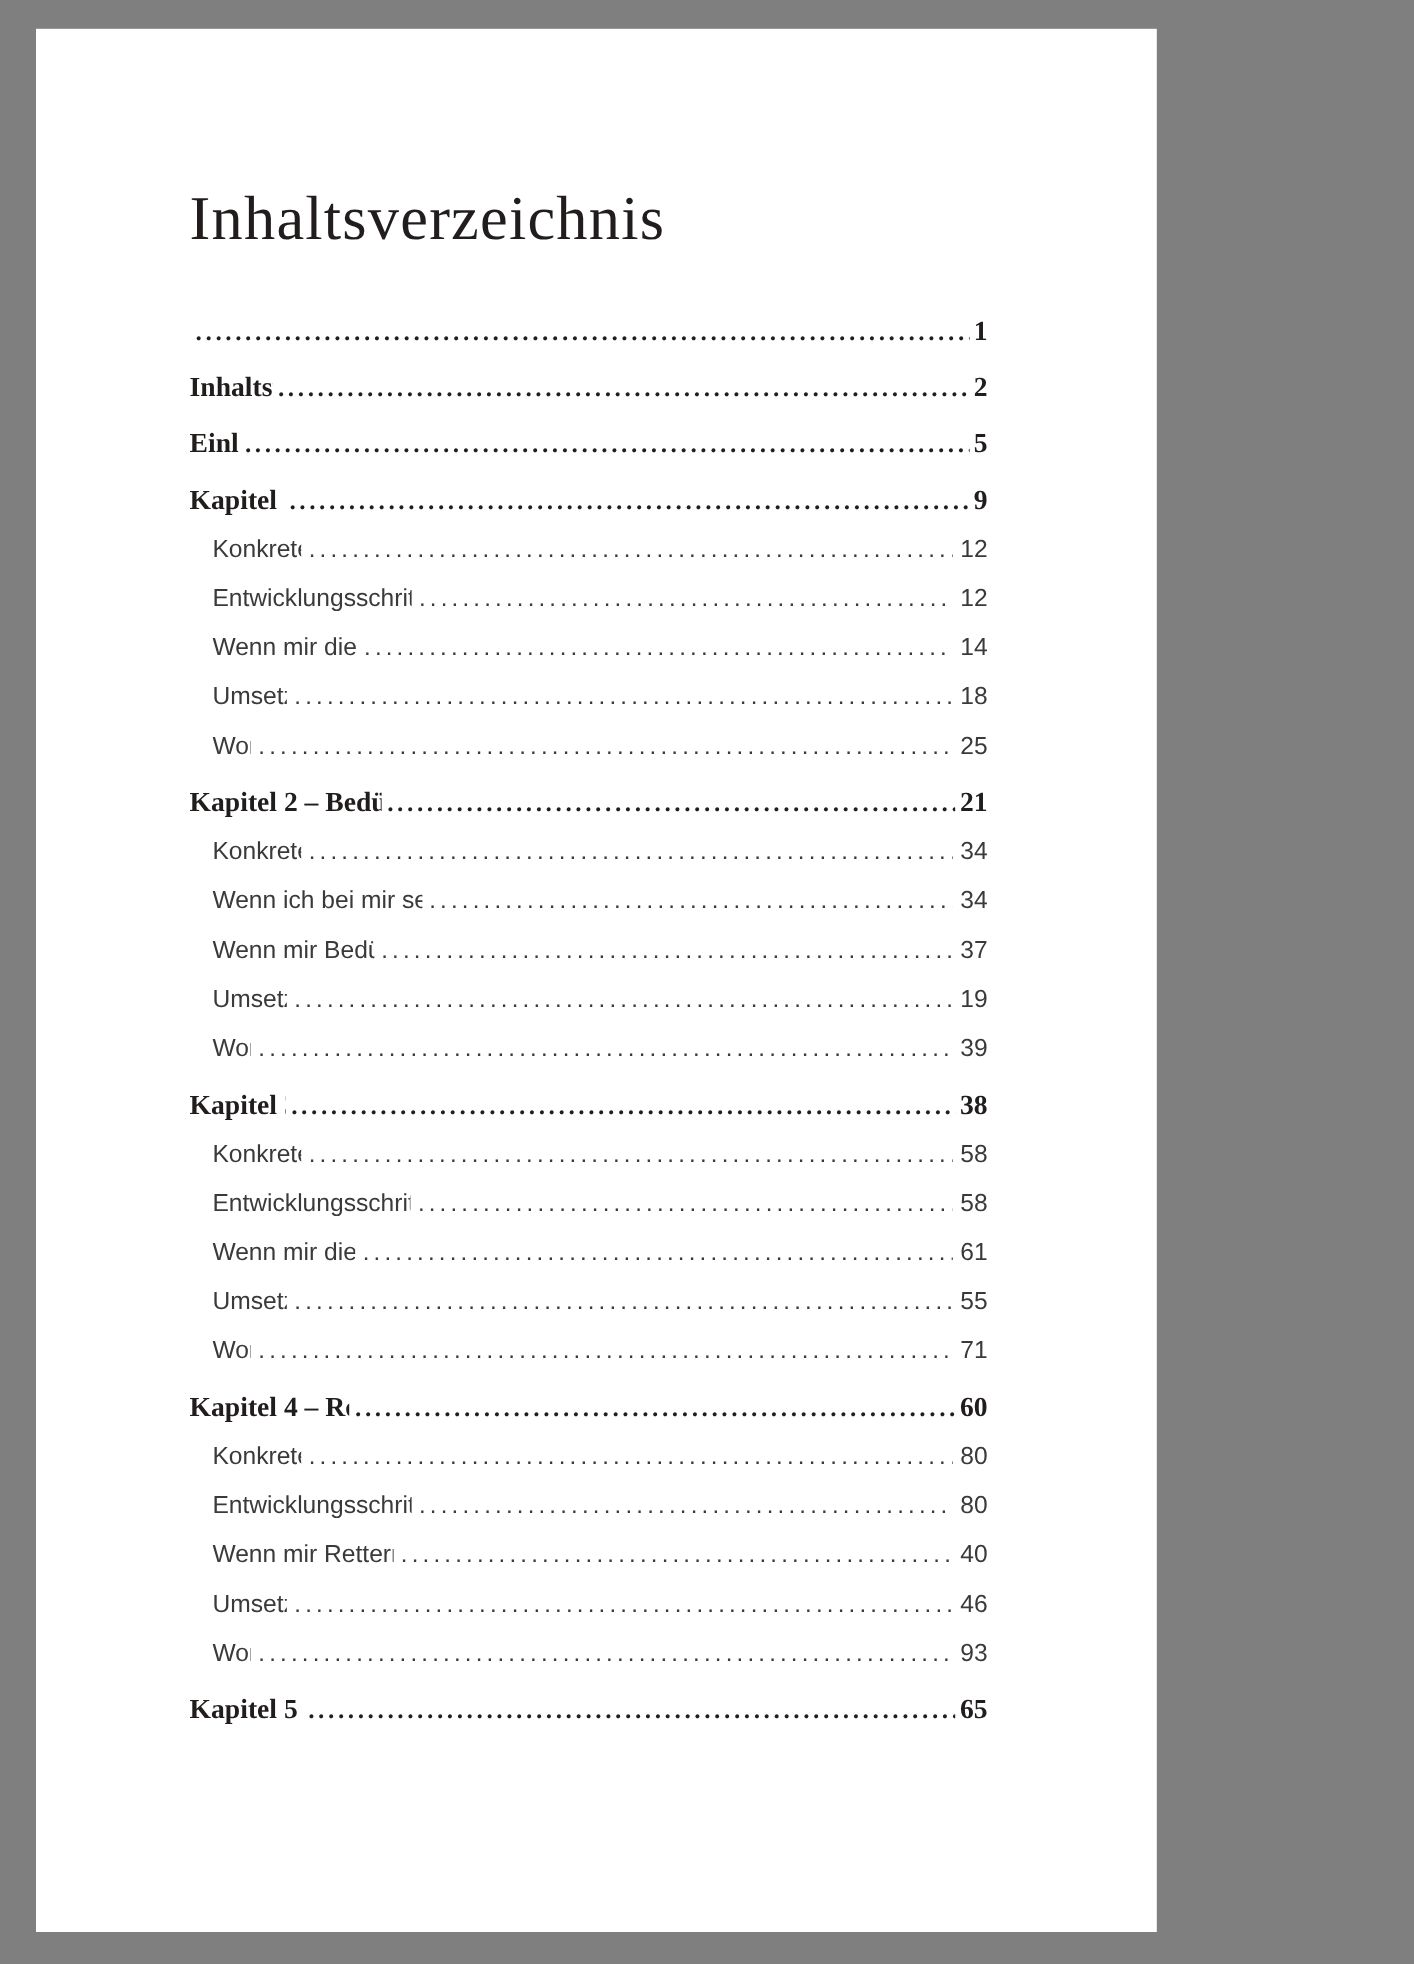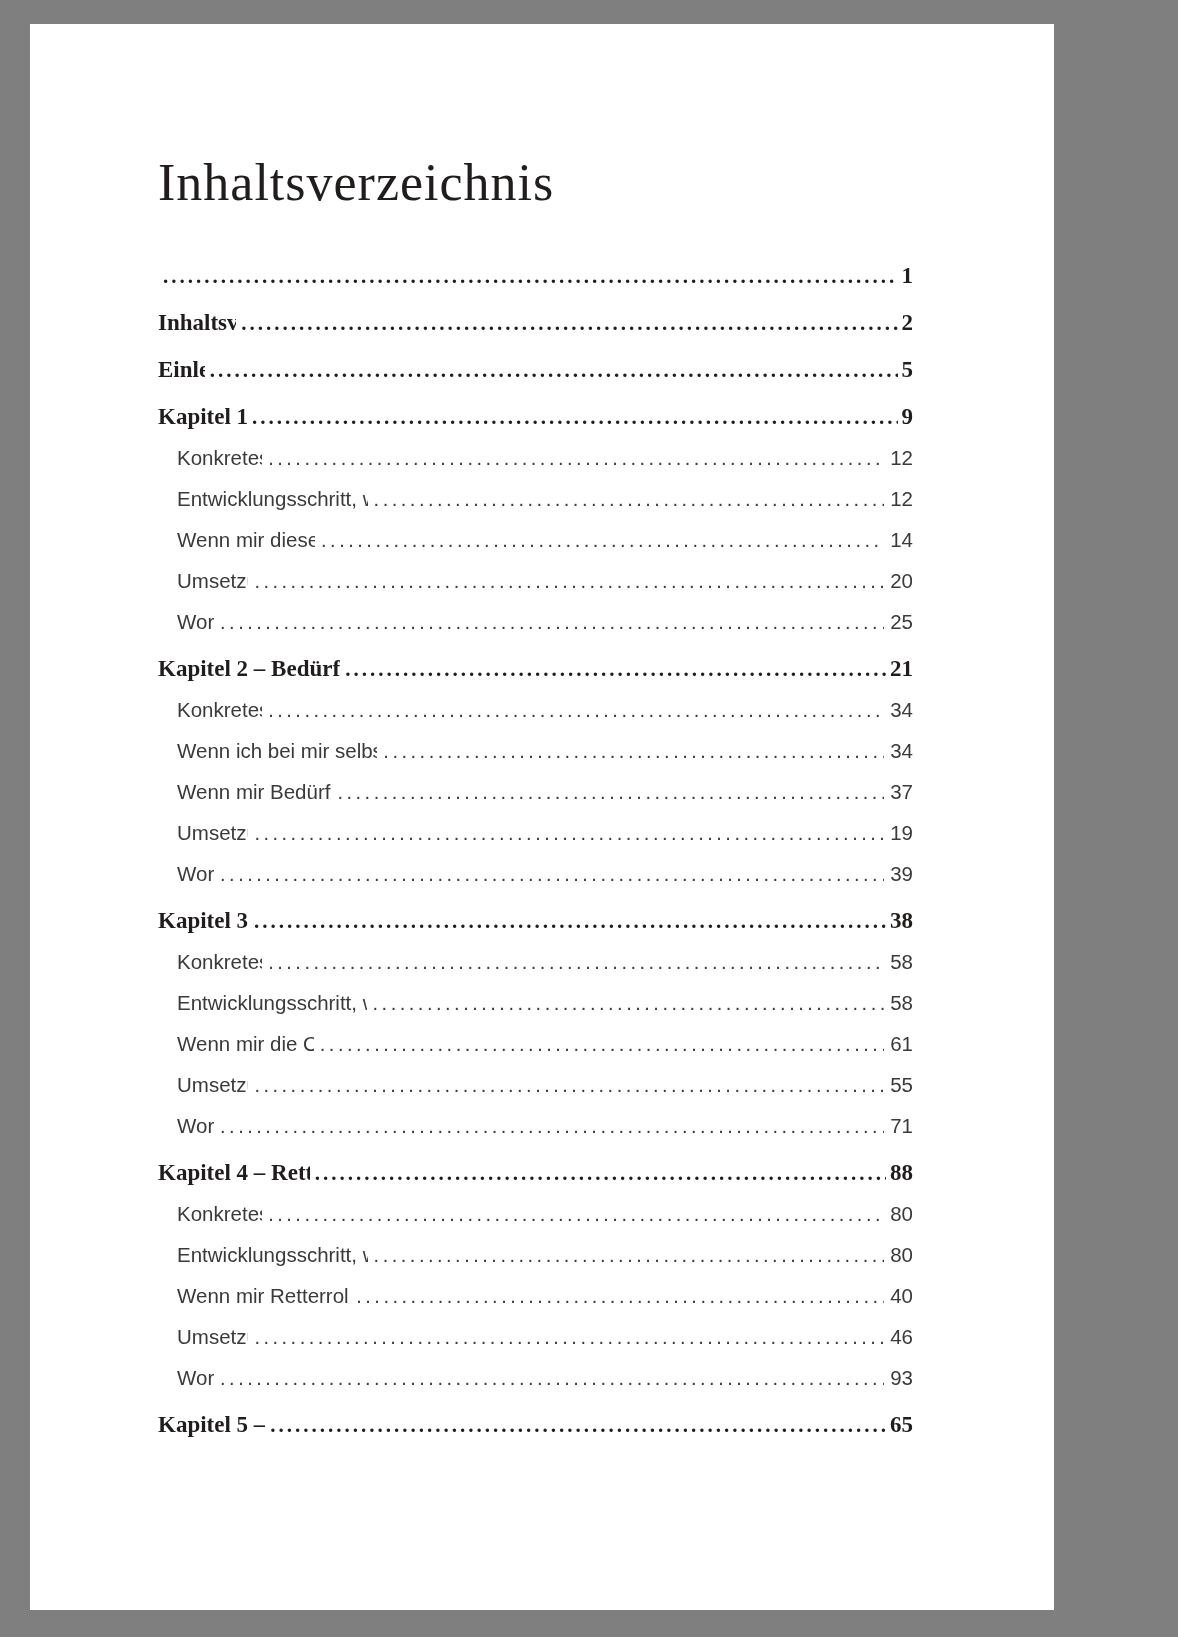--- a/index.html
+++ b/index.html
@@ -8,21 +8,21 @@
     width: 1178px;
     height: 1637px;
     background: #7f7f7f;
     font-family: "Liberation Sans", sans-serif;
     overflow: hidden;
   }
   .paper {
     position: absolute;
     left: 30px;
     top: 24px;
-    width: 1024px;
+    width: 934px;
     height: 1586px;
     background: #ffffff;
     box-sizing: border-box;
     padding: 130px 141px 0 128px;
   }
   .doc-title {
     font-family: "Liberation Serif", "DejaVu Serif", serif;
     font-size: 52px;
     font-weight: 400;
     color: #211d1c;
@@ -119,21 +119,21 @@
     <span class="toc-page">12</span>
   </div>
       <div class="toc-row level-2">
     <span class="toc-label">Wenn mir dieses Muster im Außen begegnet</span>
     <span class="dot-leader"></span>
     <span class="toc-page">14</span>
   </div>
       <div class="toc-row level-2">
     <span class="toc-label">Umsetzung im Alltag</span>
     <span class="dot-leader"></span>
-    <span class="toc-page">20</span>
+    <span class="toc-page">18</span>
   </div>
       <div class="toc-row level-2">
     <span class="toc-label">Workbook</span>
     <span class="dot-leader"></span>
     <span class="toc-page">25</span>
   </div>
       <div class="toc-row level-1">
     <span class="toc-label">Kapitel 2 – Bedürftigkeit, die den anderen überrollt</span>
     <span class="dot-leader"></span>
     <span class="toc-page">21</span>
@@ -189,21 +189,21 @@
     <span class="toc-page">55</span>
   </div>
       <div class="toc-row level-2">
     <span class="toc-label">Workbook</span>
     <span class="dot-leader"></span>
     <span class="toc-page">71</span>
   </div>
       <div class="toc-row level-1">
     <span class="toc-label">Kapitel 4 – Retterrolle und Einmischung</span>
     <span class="dot-leader"></span>
-    <span class="toc-page">88</span>
+    <span class="toc-page">60</span>
   </div>
       <div class="toc-row level-2">
     <span class="toc-label">Konkretes Alltagsbeispiel</span>
     <span class="dot-leader"></span>
     <span class="toc-page">80</span>
   </div>
       <div class="toc-row level-2">
     <span class="toc-label">Entwicklungsschritt, wenn ich dieses Muster bei mir selbst entdecke</span>
     <span class="dot-leader"></span>
     <span class="toc-page">80</span>

